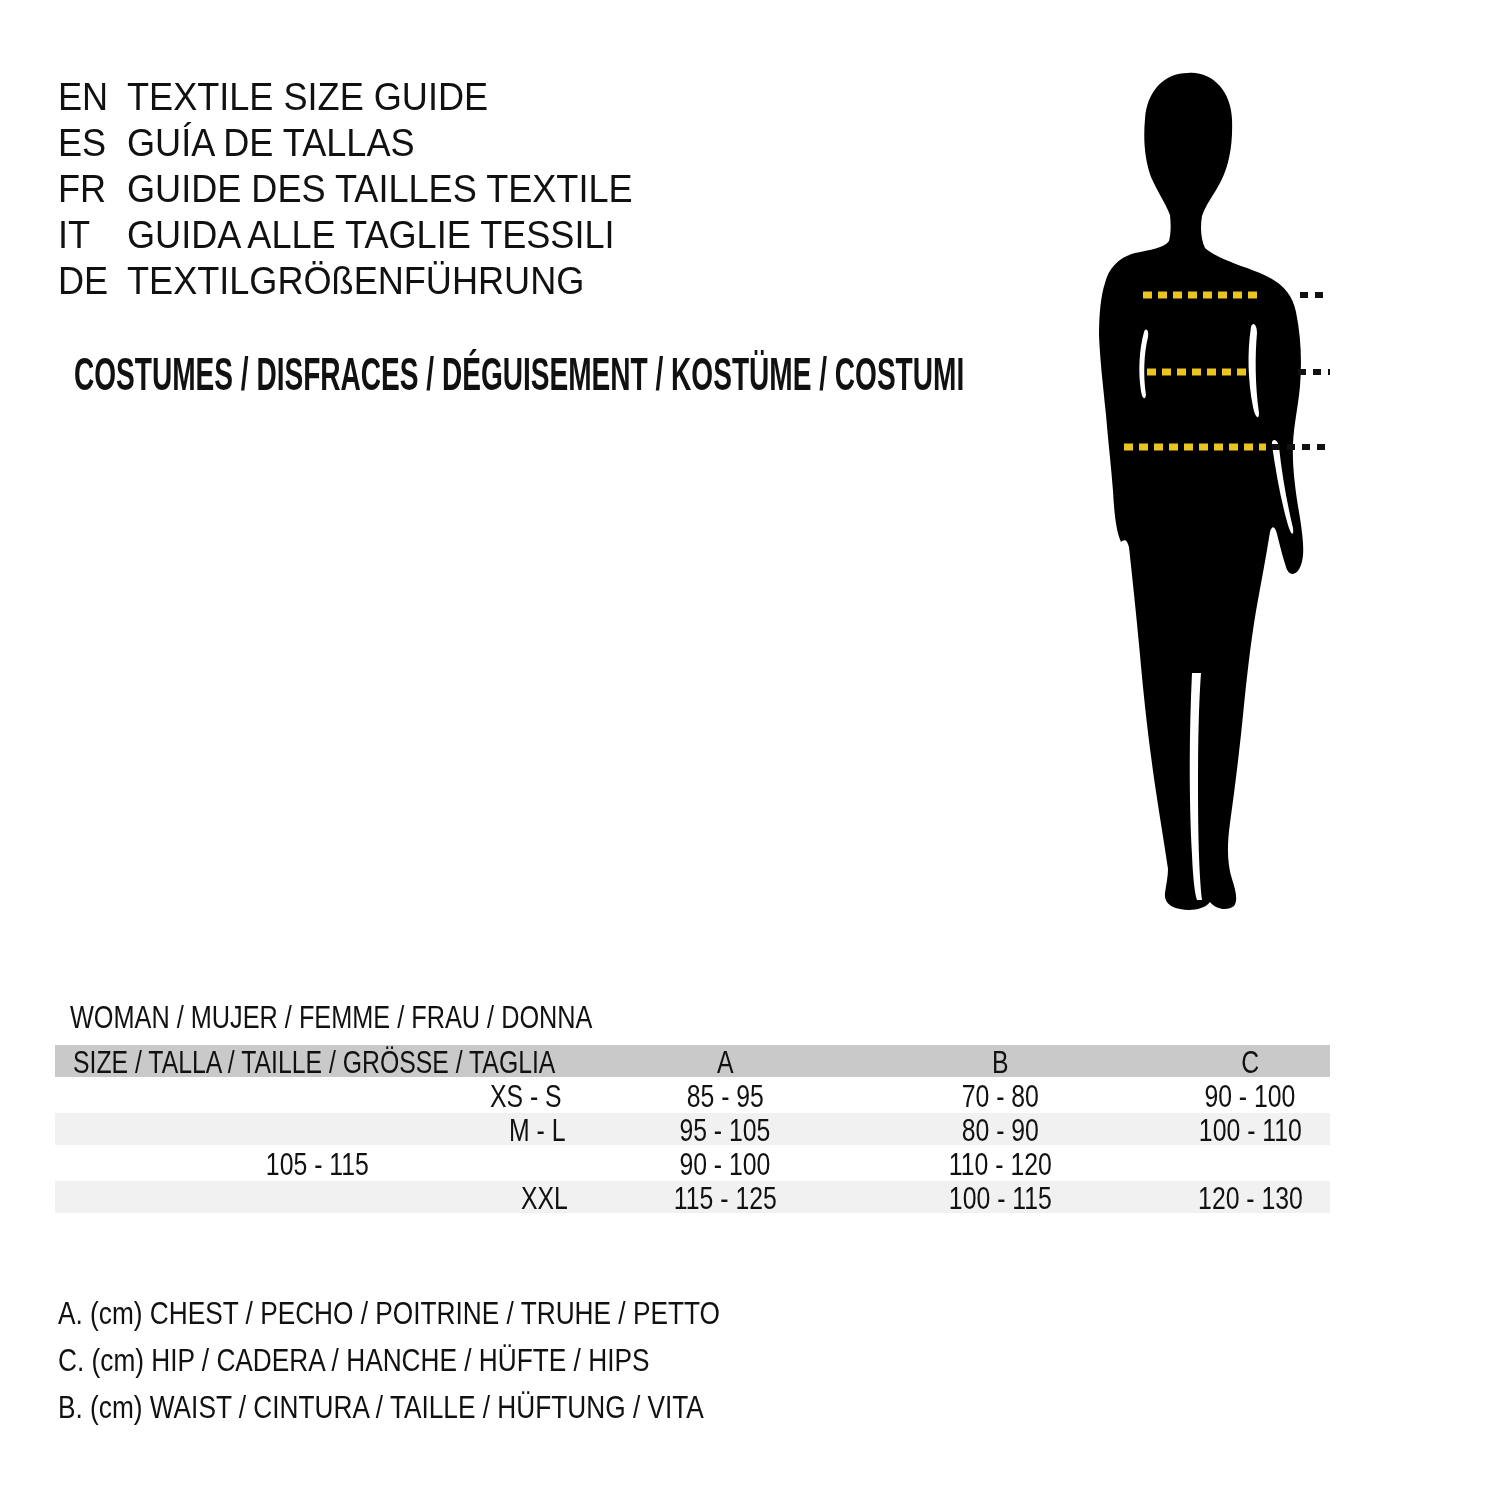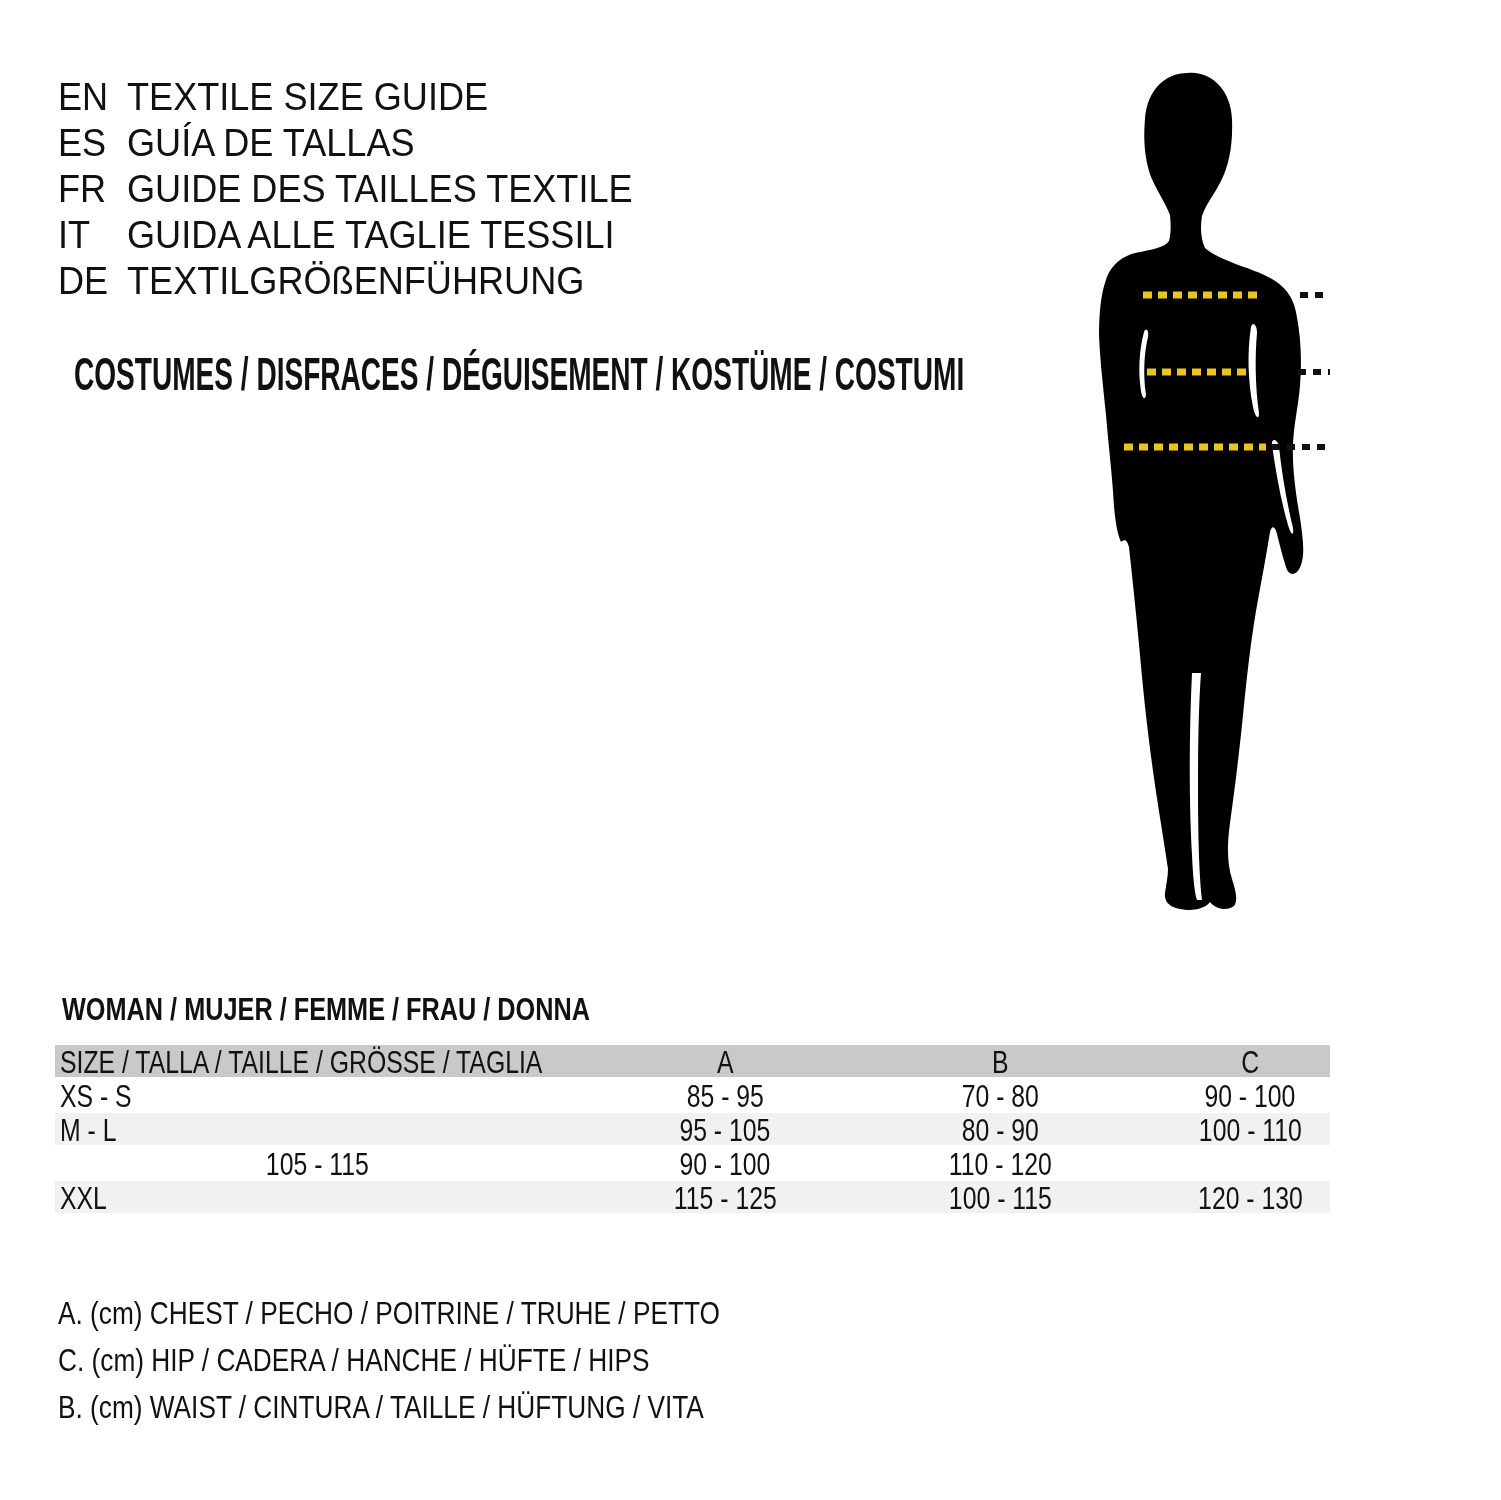--- a/index.html
+++ b/index.html
@@ -36,36 +36,36 @@
   .measure-label {
     position: absolute; left: 306px; width: 60px;
     font-size: 32px; font-weight: bold; line-height: 38px; color: #111;
   }
   .measure-label.la { top: 221px; }  
   .measure-label.lb { top: 298px; }
   .measure-label.lc { top: 373px; }
 
   
   .woman-title {
-    position: absolute; left: 58px; top: 987px; margin: 4px;
-    font-size: 32px; font-weight: bold; line-height: 36px;
+    position: absolute; left: 58px; top: 987px; margin: 12px;
+    font-size: 32px; font-weight: normal; line-height: 36px;
   }
   .woman-title .cseg { display: inline-block; transform: scaleX(0.79); transform-origin: 0 50%; white-space: nowrap; }
 
   
   .size-table { position: absolute; left: 55px; top: 1045px; width: 1382px; font-size: 31px; }
   .t-row {
     display: grid;
     grid-template-columns: 525px 290px 260px 240px;
     height: 34px; align-items: center;
     box-sizing: border-box; border-bottom: 2px solid #ffffff;
   }
   .t-row.header { background: #c9c9c9; }
   .t-row.alt    { background: #f1f1f1; }
-  .t-cell-size  { padding-left: 5px; text-align: left; overflow: visible; }
+  .t-cell-size  { padding-left: 18px; text-align: right; overflow: visible; }
   .t-cell-val   { text-align: center; }
 
   
   .legend { position: absolute; left: 58px; top: 1290px; }
   .legend-line { height: 47px; line-height: 47px; font-size: 32px; }
   .legend-line .cseg { display: inline-block; transform: scaleX(0.82); transform-origin: 0 50%; white-space: nowrap; }
 </style>
 </head>
 <body>
 

